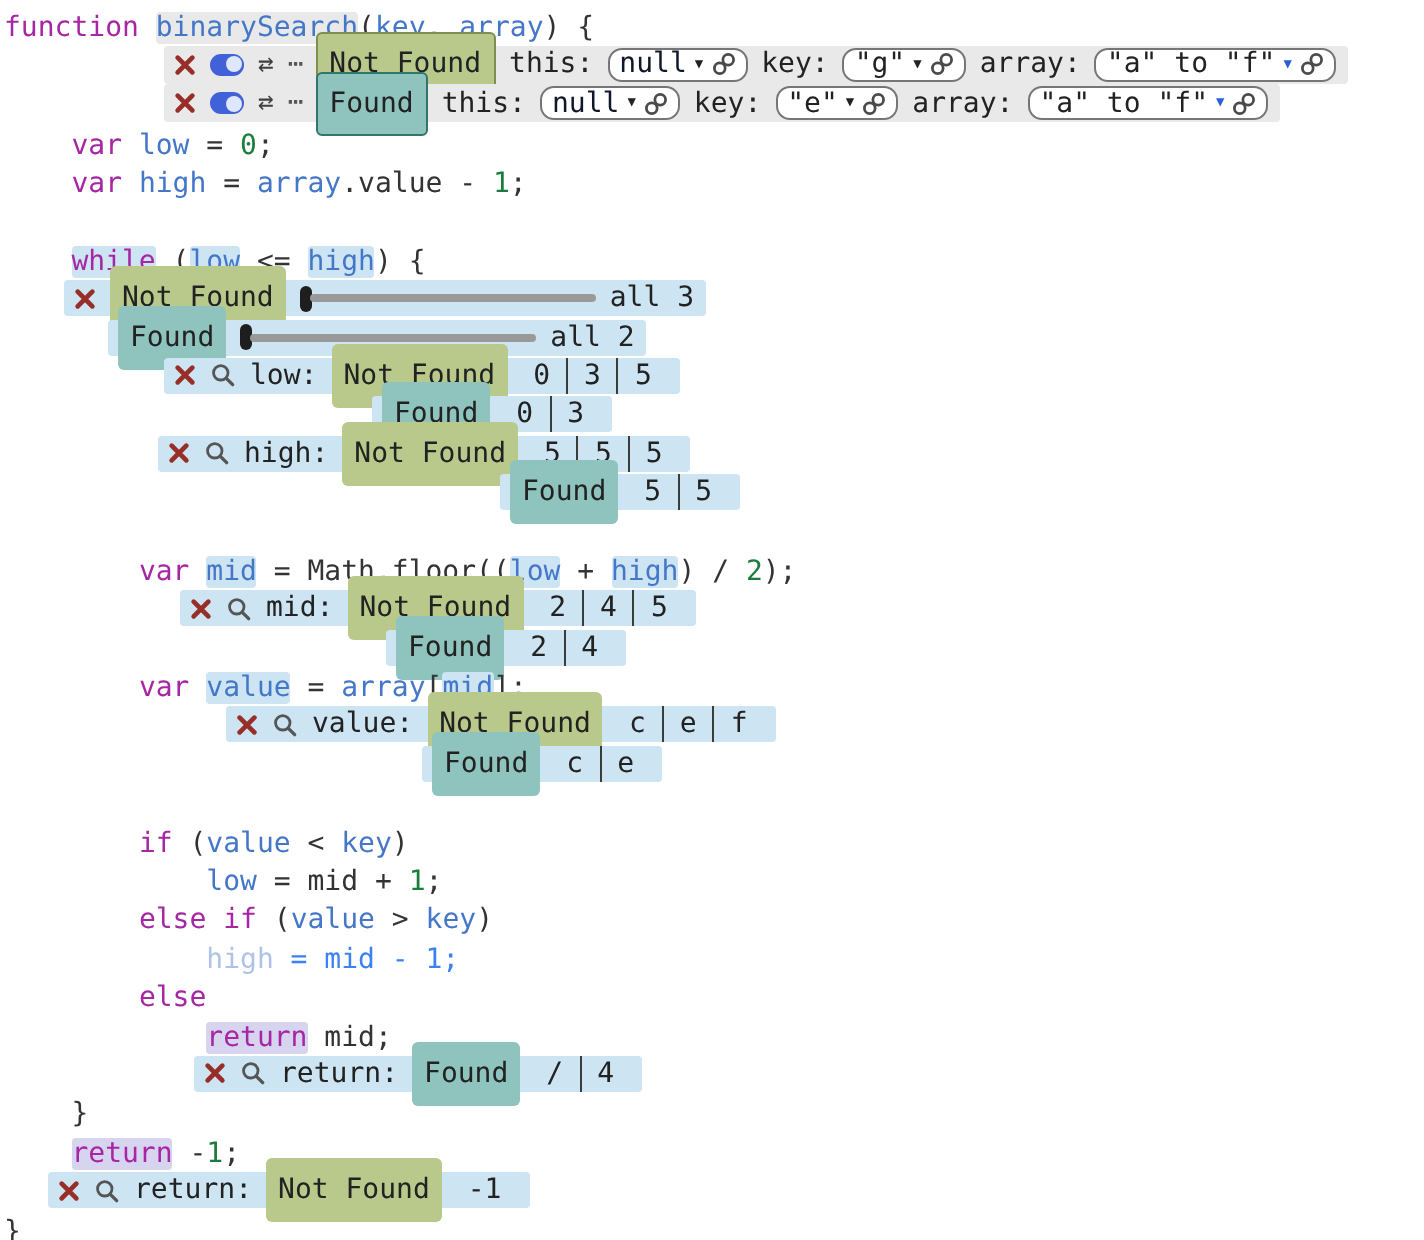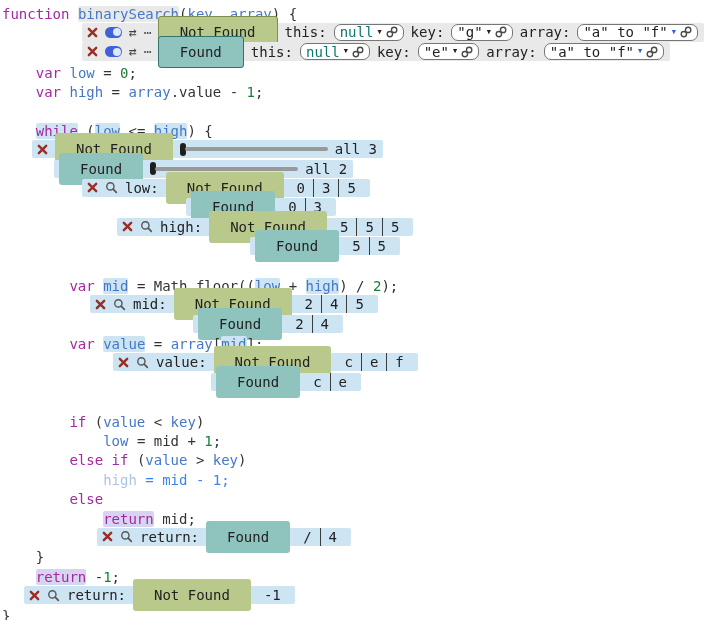--- a/index.html
+++ b/index.html
@@ -21,35 +21,35 @@
   .tk{white-space:pre}
   .tk.kw{color:var(--kw)} .tk.id{color:var(--id)} .tk.num{color:var(--num)} .tk.pl{color:var(--pl)}
   .tk.hlb{background:var(--hlb);border-radius:2px}
   .tk.hlg{background:var(--hlg);border-radius:2px}
   .tk.hlv{background:var(--hlv);border-radius:2px}
   .tk.fid{color:#afc3e6} .tk.fpl{color:#3b82f6}
 
   .strip{display:flex;align-items:center;height:18px;background:var(--strip);
          border-radius:2px;padding:0 6px 0 5px;gap:7px;flex:none}
   .strip.gray{background:var(--gray);height:19px}
-  .badge{height:32px;display:inline-flex;align-items:center;padding:0 21px;border-radius:3px;color:#222;flex:none}
+  .badge{height:32px;display:inline-flex;align-items:center;padding:0 6px;border-radius:3px;color:#222;flex:none}
   .badge.nf{background:var(--nf-bg)}
   .badge.f{background:var(--f-bg)}
   .strip.gray .badge.nf{border:1px solid var(--nf-bd)}
   .strip.gray .badge.f{border:1px solid var(--f-bd)}
   .lbl{color:#222;flex:none}
 
   .vals{display:flex;align-self:stretch;align-items:stretch;margin-left:-2px}
   .cell{display:flex;align-items:center;padding:0 8px;color:#222}
   .cell+.cell{border-left:1px solid #3b3b3b}
 
   .dd{display:inline-flex;align-items:center;gap:4px;border:1px solid #767676;
       border-radius:7px;background:#fff;height:17px;padding:0 5px;flex:none}
   .ddval{color:#222}
-  .ddval.muted{color:#0f766e}
+  .ddval.muted{color:#0f172a}
   .tri{font-size:7px;color:#222;line-height:1}
   .tri.blue{color:#2b5fd9}
   .chain{width:12px;height:12px;flex:none}
 
   .xicon{width:11px;height:11px;flex:none;cursor:pointer}
   .mag{width:13px;height:13px;flex:none}
   .toggle{position:relative;width:17px;height:11px;border-radius:6px;background:#4161d8;flex:none;cursor:pointer}
   .knob{position:absolute;right:1px;top:1.5px;width:8px;height:8px;border-radius:50%;background:#dfe7ff}
   .swap{color:#3f3f3f;font-size:13px;line-height:1;flex:none}
   .more{color:#555;font-size:13px;line-height:1;flex:none;letter-spacing:-1px}
@@ -180,21 +180,21 @@
       <span class="vals"><span class="cell">0</span><span class="cell">3</span><span class="cell">5</span></span>
     </div>
   </div>
   <div class="line" style="margin-left:184px">
     <div class="strip">
       <span class="badge f">Found</span>
       <span class="vals"><span class="cell">0</span><span class="cell">3</span></span>
     </div>
   </div>
 
-  <div class="line" style="margin-left:115px">
+  <div class="line" style="margin-left:77px">
     <div class="strip">
       <svg class="xicon" viewBox="0 0 12 12">
           <path d="M2 2 L10 10 M10 2 L2 10" stroke="#982e28" stroke-width="2.6" stroke-linecap="round" fill="none"></path>
         </svg>
       <svg class="mag" viewBox="0 0 14 14">
           <circle cx="5.8" cy="5.8" r="3.9" fill="none" stroke="#555" stroke-width="1.5"></circle>
           <line x1="8.8" y1="8.8" x2="12.2" y2="12.2" stroke="#555" stroke-width="1.8" stroke-linecap="round"></line>
         </svg>
       <span class="lbl">high:</span>
       <span class="badge nf">Not Found</span>

